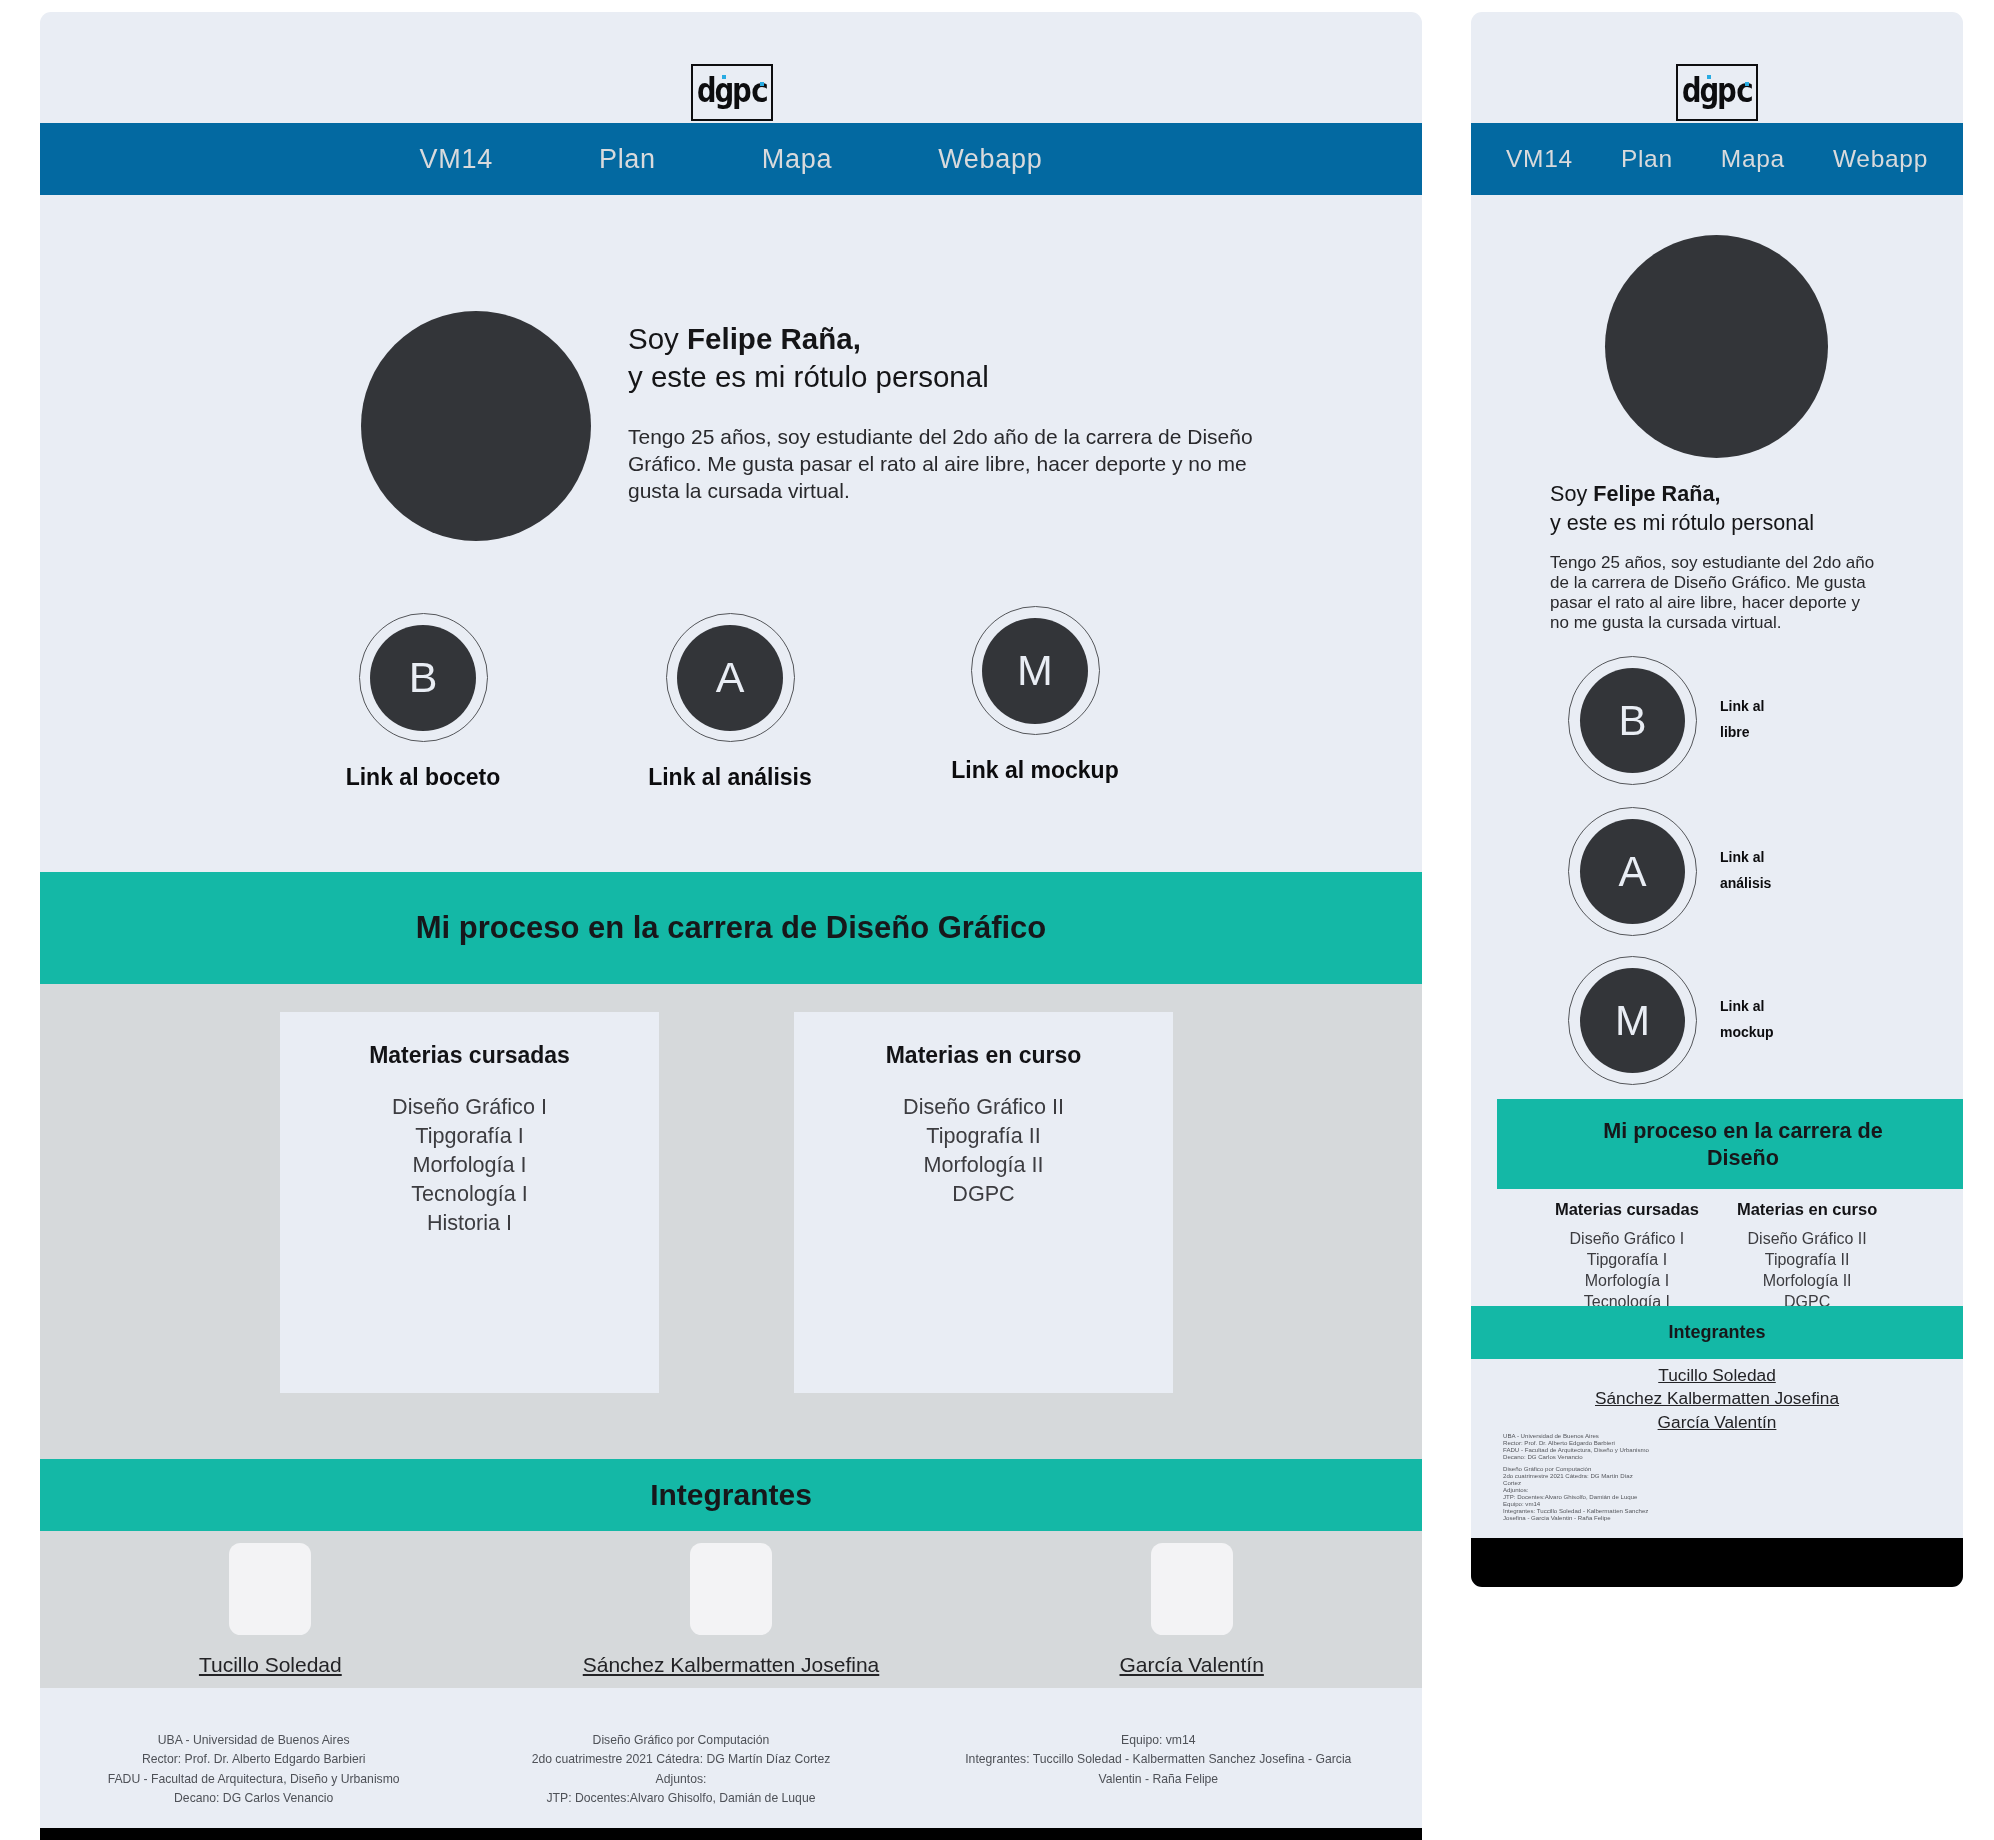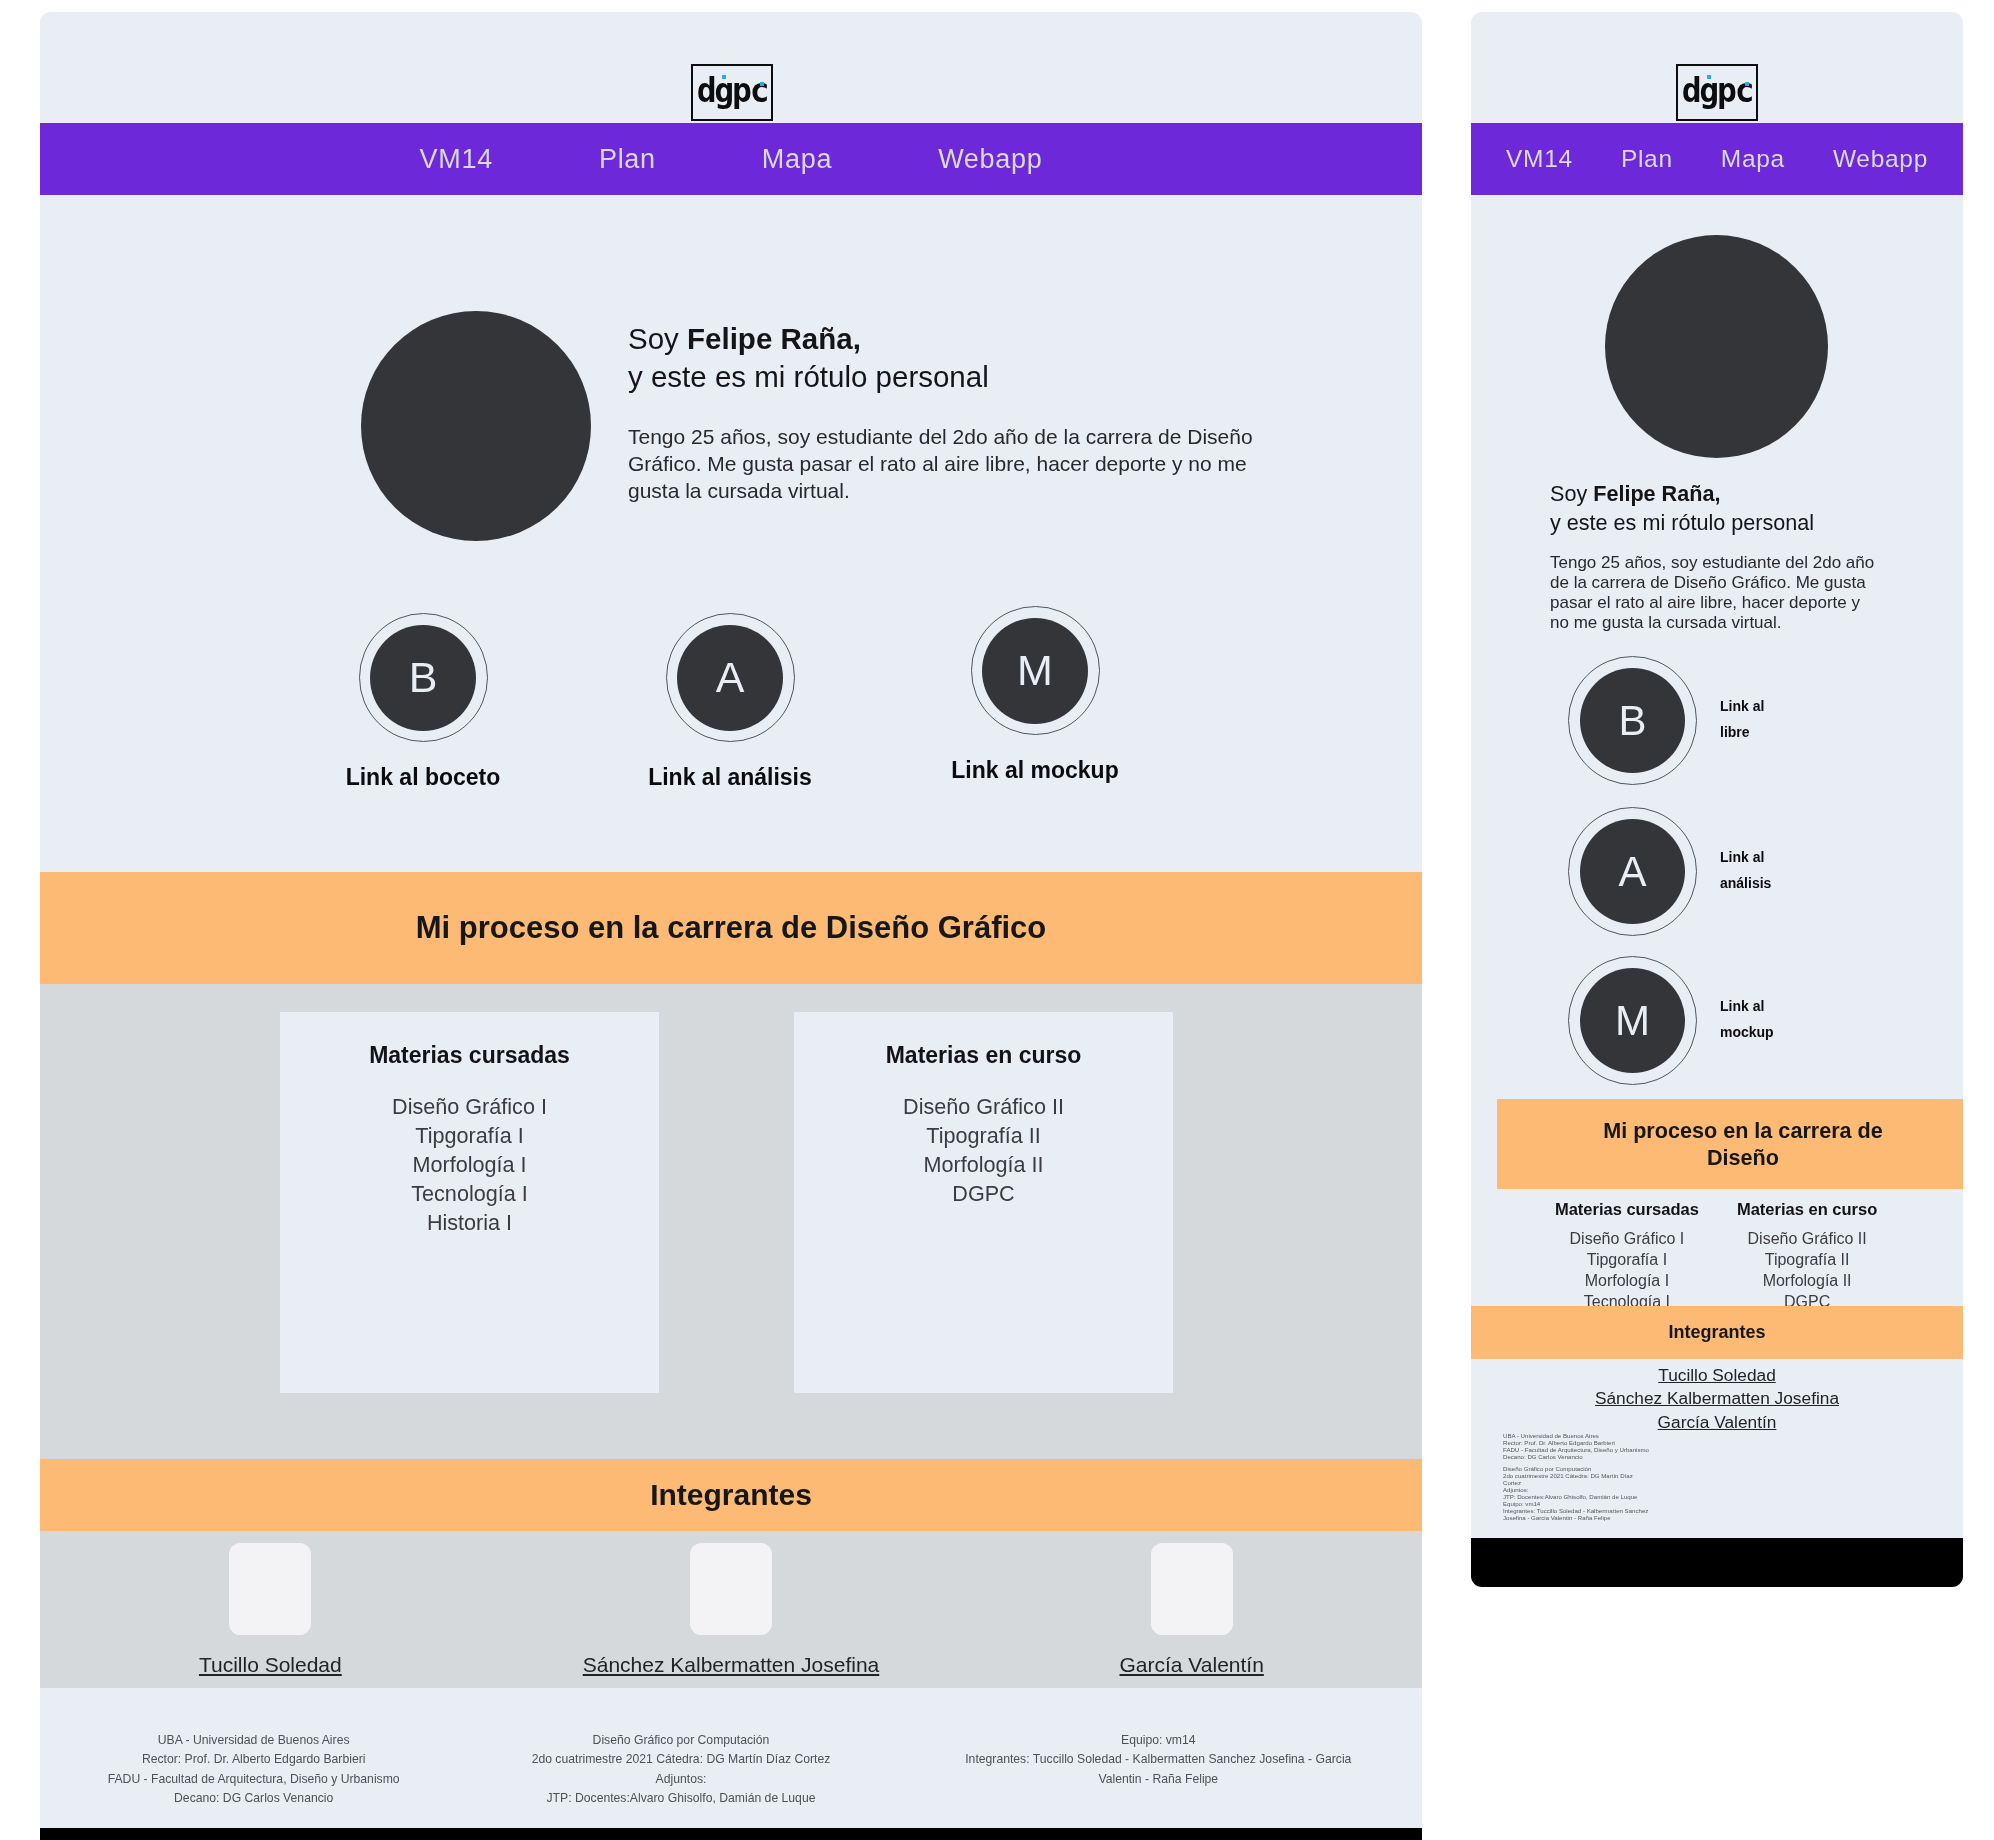--- a/index.html
+++ b/index.html
@@ -16,21 +16,21 @@
   .logo-text { font-family:"DejaVu Sans Mono", monospace; font-weight:bold;
     font-size:33px; letter-spacing:-2.2px; color:#0d0d0f; padding-bottom:4.3px; }
   .logo .px { position:absolute; width:4.3px; height:4.3px; background:#29abe2; }
   .logo .p1 { left:29px; top:8.6px; }
   .logo .p2 { right:7.2px; top:16px; }
   .d-logo { left:651px; top:52px; }
   .m-logo { left:205px; top:52px; }
 
   
   .nav { position:absolute; left:0; top:111px; width:100%; height:72px;
-    background:#6d28d9; display:flex; align-items:center; }
+    background:#0369a1; display:flex; align-items:center; }
   .nav a { color:#d9dadc; font-size:27px; letter-spacing:0.7px; text-decoration:none; cursor:pointer; }
   .d-nav { justify-content:center; gap:106px; }
   .m-nav { justify-content:space-between; padding:0 35px; }
   .m-nav a { font-size:24.5px; }
 
   
   .d-avatar { position:absolute; left:321px; top:299px; width:230px; height:230px;
     border-radius:50%; background:#333539; }
   .d-hero-title { position:absolute; left:588px; top:308px; font-size:29.5px;
     line-height:38px; color:#151517; font-weight:normal; }
@@ -48,21 +48,21 @@
   .d-link { position:absolute; width:216px; text-align:center; cursor:pointer; }
   .d-link .ring { width:129px; height:129px; margin:0 auto; }
   .d-link .disc { width:106px; height:106px; }
   .d-link .disc span { font-size:43px; }
   .d-link .link-label { margin-top:21.6px; font-size:23px; font-weight:bold; color:#0c0c0e; }
   .d-link-1 { left:275px; top:601px; }
   .d-link-2 { left:582px; top:601px; }
   .d-link-3 { left:887px; top:594px; }
 
   
-  .band { position:absolute; left:0; width:100%; background:#fdba74;
+  .band { position:absolute; left:0; width:100%; background:#14b8a6;
     display:flex; align-items:center; justify-content:center; text-align:center; }
   .band h2 { font-size:31px; color:#17171a; font-weight:bold; }
   .section { position:absolute; left:0; width:100%; background:#d6d9db; }
 
   .d-process-band { top:860px; height:112px; }
   .d-materias-section { top:972px; height:475px; }
   .card { position:absolute; width:379px; height:381px; background:#e9edf4;
     text-align:center; padding-top:30px; }
   .card h3 { font-size:23px; font-weight:bold; color:#131316; }
   .card .mat-list { margin-top:23px; }

